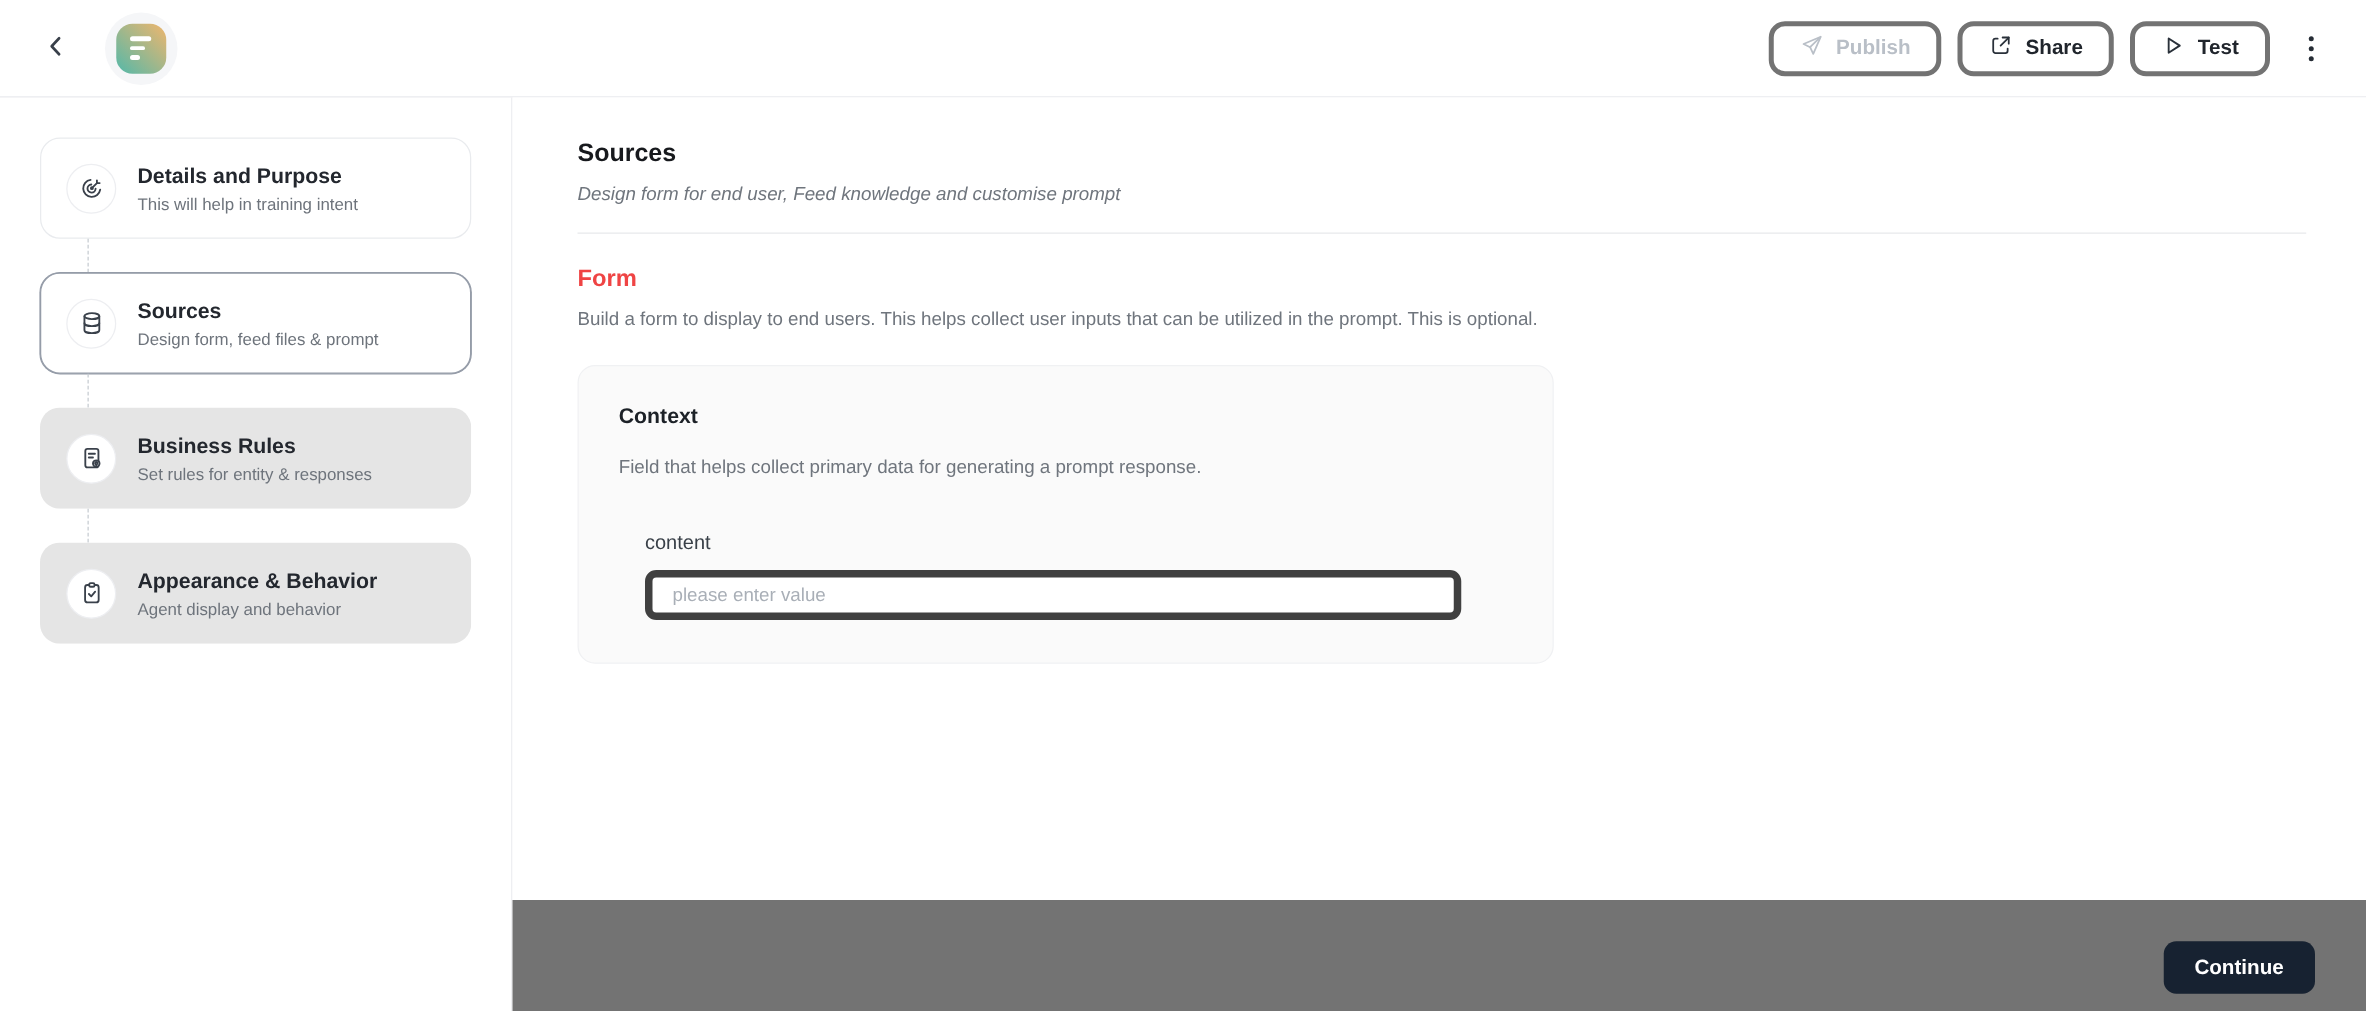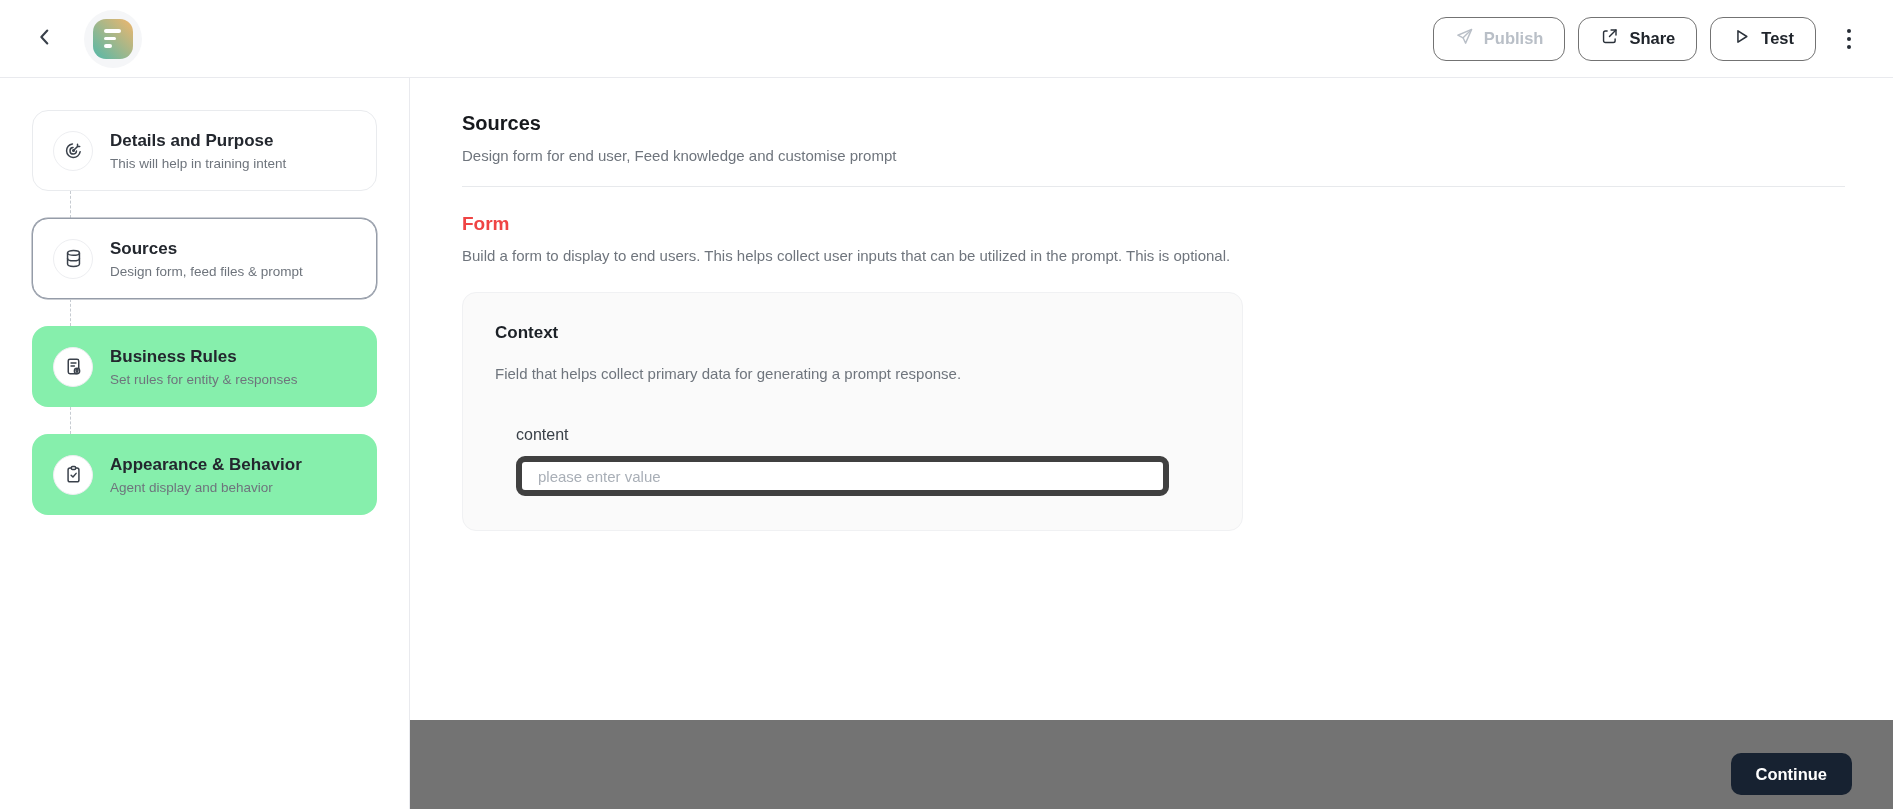--- a/index.html
+++ b/index.html
@@ -17,47 +17,47 @@
     background: linear-gradient(225deg, #e8b670 5%, #5bb8a6 95%);
     display: flex; flex-direction: column; justify-content: center; align-items: flex-start;
     gap: 4px; padding-left: 11px; }
   .app-icon .bar { height: 3.5px; border-radius: 2px; background: #fff; }
   .app-icon .bar.b1 { width: 17px; } .app-icon .bar.b2 { width: 12px; } .app-icon .bar.b3 { width: 8px; }
   .title-block { margin-left: 22px; }
   .page-title { font-size: 19px; font-weight: 700; color: #1a1e24; letter-spacing: .1px; }
   .page-subtitle { font-size: 13.5px; color: #6a7076; margin-top: 5px; }
   .header-actions { margin-left: auto; display: flex; align-items: center; gap: 13px; }
   .hbtn { height: 44px; padding: 0 21px; display: inline-flex; align-items: center; gap: 10px;
-    background: #fff; border: 1px solid #737373; border-radius: 13px; cursor: pointer;
+    background: #fff; border: 4px solid #737373; border-radius: 13px; cursor: pointer;
     font-family: inherit; font-size: 16.5px; font-weight: 600; color: #20252c; }
   .hbtn.disabled { color: #b9bfc7; cursor: default; }
   .hbtn svg { flex: 0 0 auto; }
   .kebab-btn { width: 28px; height: 40px; margin-left: 6px; background: none; border: none;
     display: flex; flex-direction: column; align-items: center; justify-content: center; gap: 4px; cursor: pointer; }
   .kebab-btn .dot { width: 4px; height: 4px; border-radius: 50%; background: #262c35; }
 
   
   .body { display: flex; height: 731px; }
   .sidebar { width: 410px; flex: 0 0 410px; border-right: 1px solid #e9eaee; padding-top: 32px; }
   .steps { margin-left: 32px; width: 345px; }
   .step-card { border-radius: 16px; height: 81px; padding: 0 20px; display: flex; align-items: center;
     gap: 17px; cursor: pointer; border: 1px solid transparent; }
   .step-card.default { background: #fff; border-color: #e9ebee; }
   .step-card.active  { background: #fff; border-color: #959ca8; box-shadow: 0 0 0 .5px #959ca8; }
-  .step-card.muted   { background: #86efac; }
+  .step-card.muted   { background: #e5e5e5; }
   .icon-circle { width: 40px; height: 40px; flex: 0 0 40px; border-radius: 50%; background: #fff;
     border: 1px solid #edeef1; display: flex; align-items: center; justify-content: center; color: #3a414b; }
   .step-title { font-size: 17px; font-weight: 600; color: #23272e; }
   .step-sub { font-size: 13.5px; color: #6e747c; margin-top: 5px; }
   .connector { height: 27px; border-left: 1.4px dashed #c6cbd1; margin-left: 38px; }
 
   .main { flex: 1; display: flex; flex-direction: column; position: relative; background: #fff; }
   .content { height: 642px; padding: 34px 48px 0 52px; overflow: hidden; }
   .section-title { font-size: 20px; font-weight: 700; color: #17191d; }
-  .section-desc { font-size: 15px; color: #6f757d; margin-top: 12px; }
+  .section-desc { font-size: 15px; color: #6f757d; margin-top: 12px; font-style: italic; }
   .hdivider { border: none; border-top: 1px solid #e7e9ec; margin: 22px 0 26px 0; }
   .form-title { font-size: 19px; font-weight: 700; color: #ef4444; }
   .form-desc { font-size: 15px; color: #6f757d; margin-top: 12px; }
 
   .panel { width: 781px; background: #fafafa; border: 1px solid #f0f1f3; border-radius: 14px;
     margin-top: 28px; padding: 30px 32px; position: relative; }
   .panel.parameters { margin-top: 17px; height: 220px; }
   .panel-title { font-size: 17px; font-weight: 700; color: #1c2127; }
   .panel-desc { font-size: 15px; color: #6f757d; margin-top: 22px; }
   .field { margin: 44px 0 4px 21px; }

